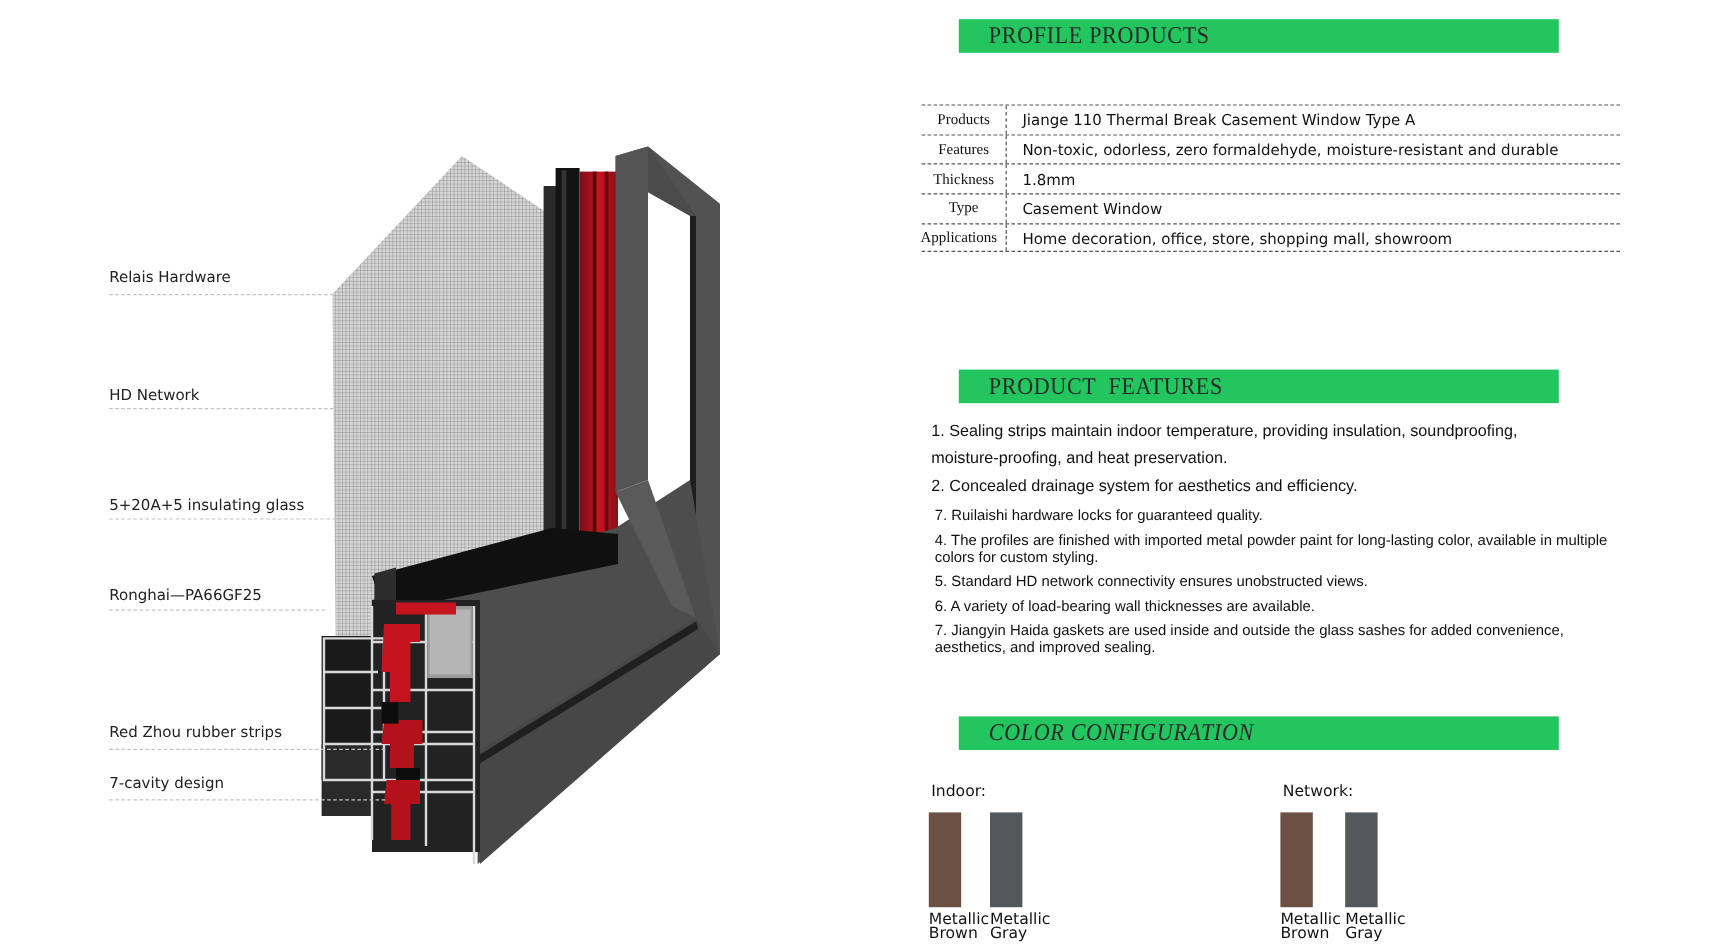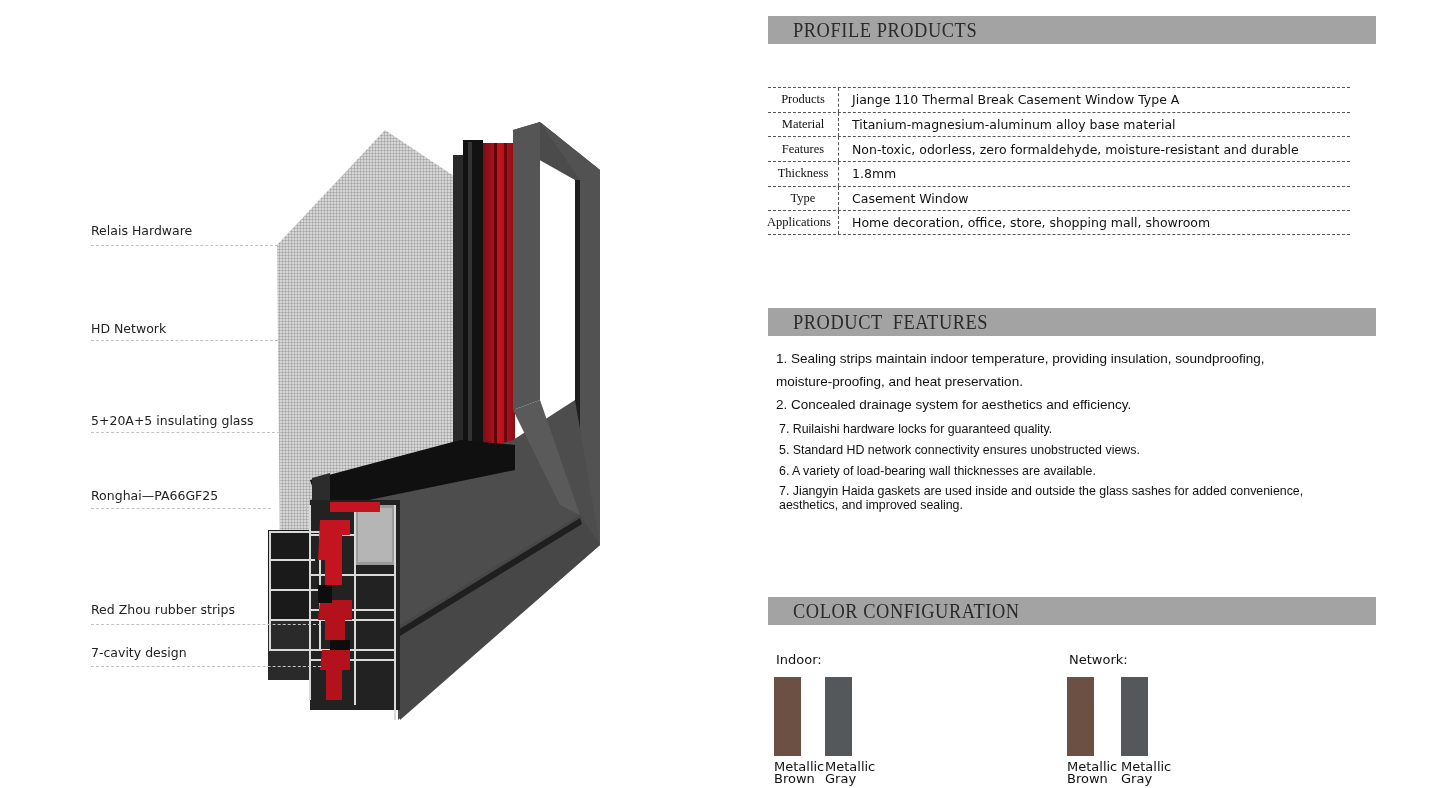--- a/index.html
+++ b/index.html
@@ -6,21 +6,21 @@
   html, body { width: 1445px; height: 788px; background: #ffffff; overflow: hidden; }
   body { position: relative; font-family: "Liberation Sans", sans-serif; color: #111; }
 
   
   .diagram { position: absolute; left: 0; top: 0; width: 740px; height: 588px; }
   .diagram svg { position: absolute; left: 0; top: 0; }
   .callout { position: absolute; left: 91px; font-family: "DejaVu Sans", sans-serif; font-size: 12.5px; color: #222; letter-spacing: 0; white-space: nowrap; }
   .callout-line { position: absolute; left: 91px; height: 0; border-top: 1px dashed #c3c3c3; }
 
   
-  .section-header { position: absolute; left: 768px; width: 608px; height: 28px; background: #a3a3a3; }
+  .section-header { position: absolute; left: 799px; width: 500px; height: 28px; background: #22c55e; }
   .section-header span { position: absolute; left: 25px; top: 3px; font-family: "Liberation Serif", serif; font-size: 20px; color: #2a2a2a; letter-spacing: 0.6px; transform: scaleX(0.92); transform-origin: left center; white-space: nowrap; }
 
   .spec-table { position: absolute; left: 768px; top: 87px; width: 582px; }
   .spec-row { position: relative; height: 24.7px; border-top: 1px dashed #555; display: flex; align-items: center; }
   .spec-row:last-child { border-bottom: 1px dashed #555; }
   .spec-key { width: 70px; text-align: center; font-family: Liberation Serif, serif; font-size: 12.5px; color: #111; white-space: nowrap; position: relative; }
   .spec-key.wide { margin-left: -8px; width: 78px; }
   .spec-sep { position: absolute; left: 70px; top: 0; bottom: 0; border-left: 1px dashed #555; }
   .spec-val { position: absolute; left: 84px; font-family: "DejaVu Sans", sans-serif; font-size: 12.5px; color: #111; white-space: nowrap; }
 
@@ -127,25 +127,20 @@
   <span>PROFILE PRODUCTS</span>
 </div>
 
 <div class="spec-table">
   <div class="spec-row">
     <span class="spec-key">Products</span>
     <span class="spec-sep"></span>
     <span class="spec-val">Jiange 110 Thermal Break Casement Window Type A</span>
   </div>
   <div class="spec-row">
-    <span class="spec-key">Material</span>
-    <span class="spec-sep"></span>
-    <span class="spec-val">Titanium-magnesium-aluminum alloy base material</span>
-  </div>
-  <div class="spec-row">
     <span class="spec-key">Features</span>
     <span class="spec-sep"></span>
     <span class="spec-val">Non-toxic, odorless, zero formaldehyde, moisture-resistant and durable</span>
   </div>
   <div class="spec-row">
     <span class="spec-key">Thickness</span>
     <span class="spec-sep"></span>
     <span class="spec-val">1.8mm</span>
   </div>
   <div class="spec-row">
@@ -161,26 +156,27 @@
 </div>
 
 <div class="section-header" style="top:308px;">
   <span style="white-space:pre;">PRODUCT  FEATURES</span>
 </div>
 
 <div class="features">
   <div class="feat-big" style="width:510px;">1. Sealing strips maintain indoor temperature, providing insulation, soundproofing, moisture-proofing, and heat preservation.</div>
   <div class="feat-big" style="margin-bottom:6px;">2. Concealed drainage system for aesthetics and efficiency.</div>
   <div class="feat-small" style="margin-bottom:7px;">7. Ruilaishi hardware locks for guaranteed quality.</div>
+  <div class="feat-small" style="margin-bottom:6px; width:570px;">4. The profiles are finished with imported metal powder paint for long-lasting color, available in multiple colors for custom styling.</div>
   <div class="feat-small" style="margin-bottom:7px;">5. Standard HD network connectivity ensures unobstructed views.</div>
   <div class="feat-small" style="margin-bottom:6px;">6. A variety of load-bearing wall thicknesses are available.</div>
   <div class="feat-small" style="width:545px;">7. Jiangyin Haida gaskets are used inside and outside the glass sashes for added convenience, aesthetics, and improved sealing.</div>
 </div>
 
-<div class="section-header" style="top:597px;">
+<div class="section-header" style="top:597px;font-style:italic;">
   <span>COLOR CONFIGURATION</span>
 </div>
 
 <div>
   <div class="color-group-label" style="left:776px; top:652px;">Indoor:</div>
   <div class="swatch" style="left:774px; top:677px; background:#6b5043;"></div>
   <div class="swatch-label" style="left:774px; top:761px;">
     <div>Metallic</div>
     <div>Brown</div>
   </div>

